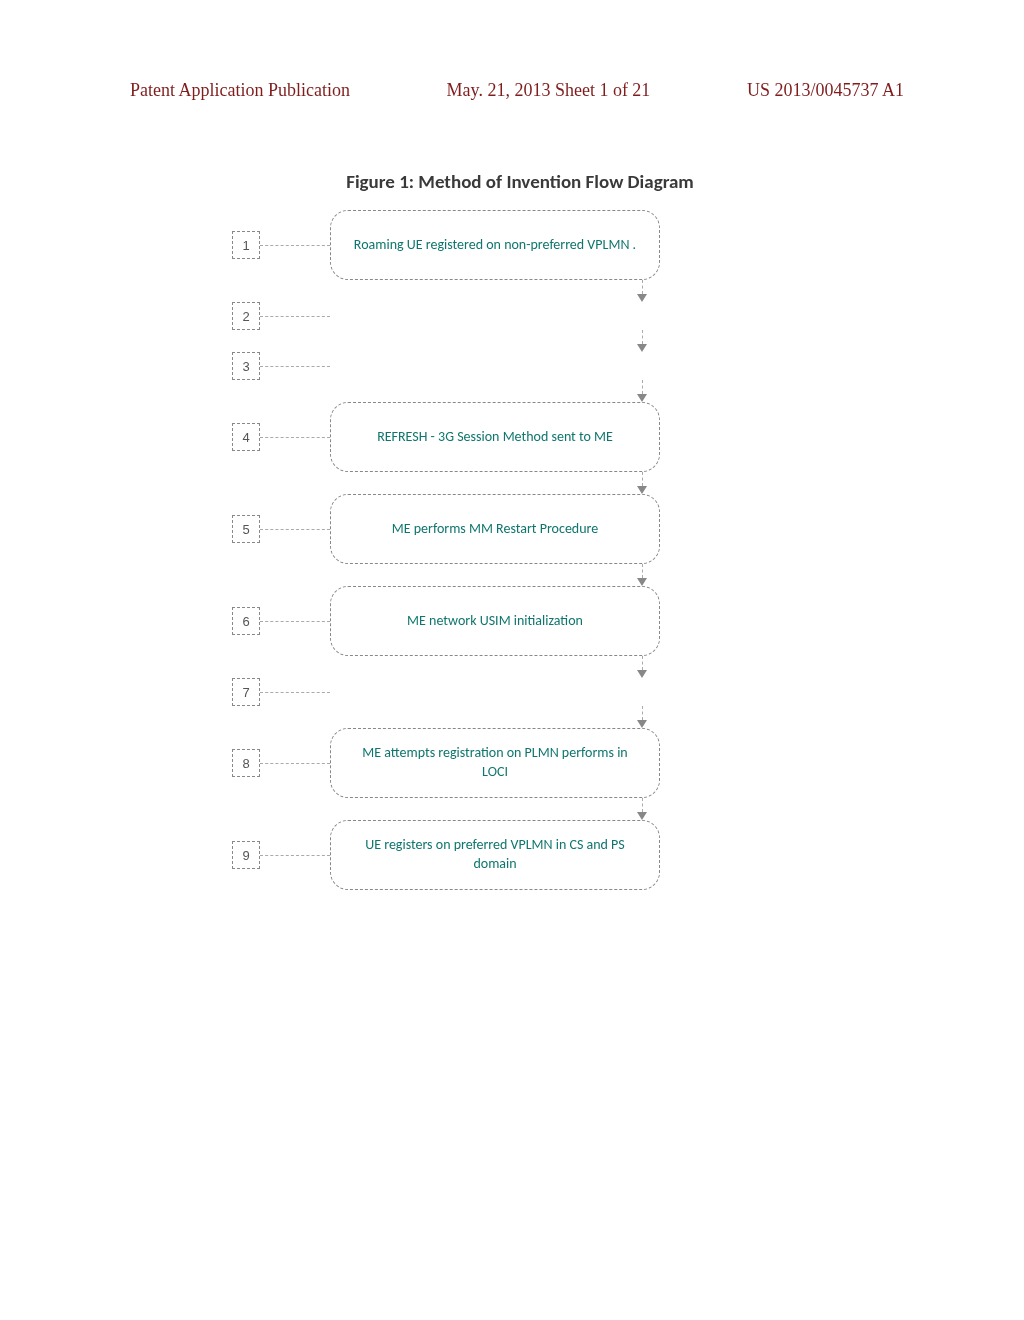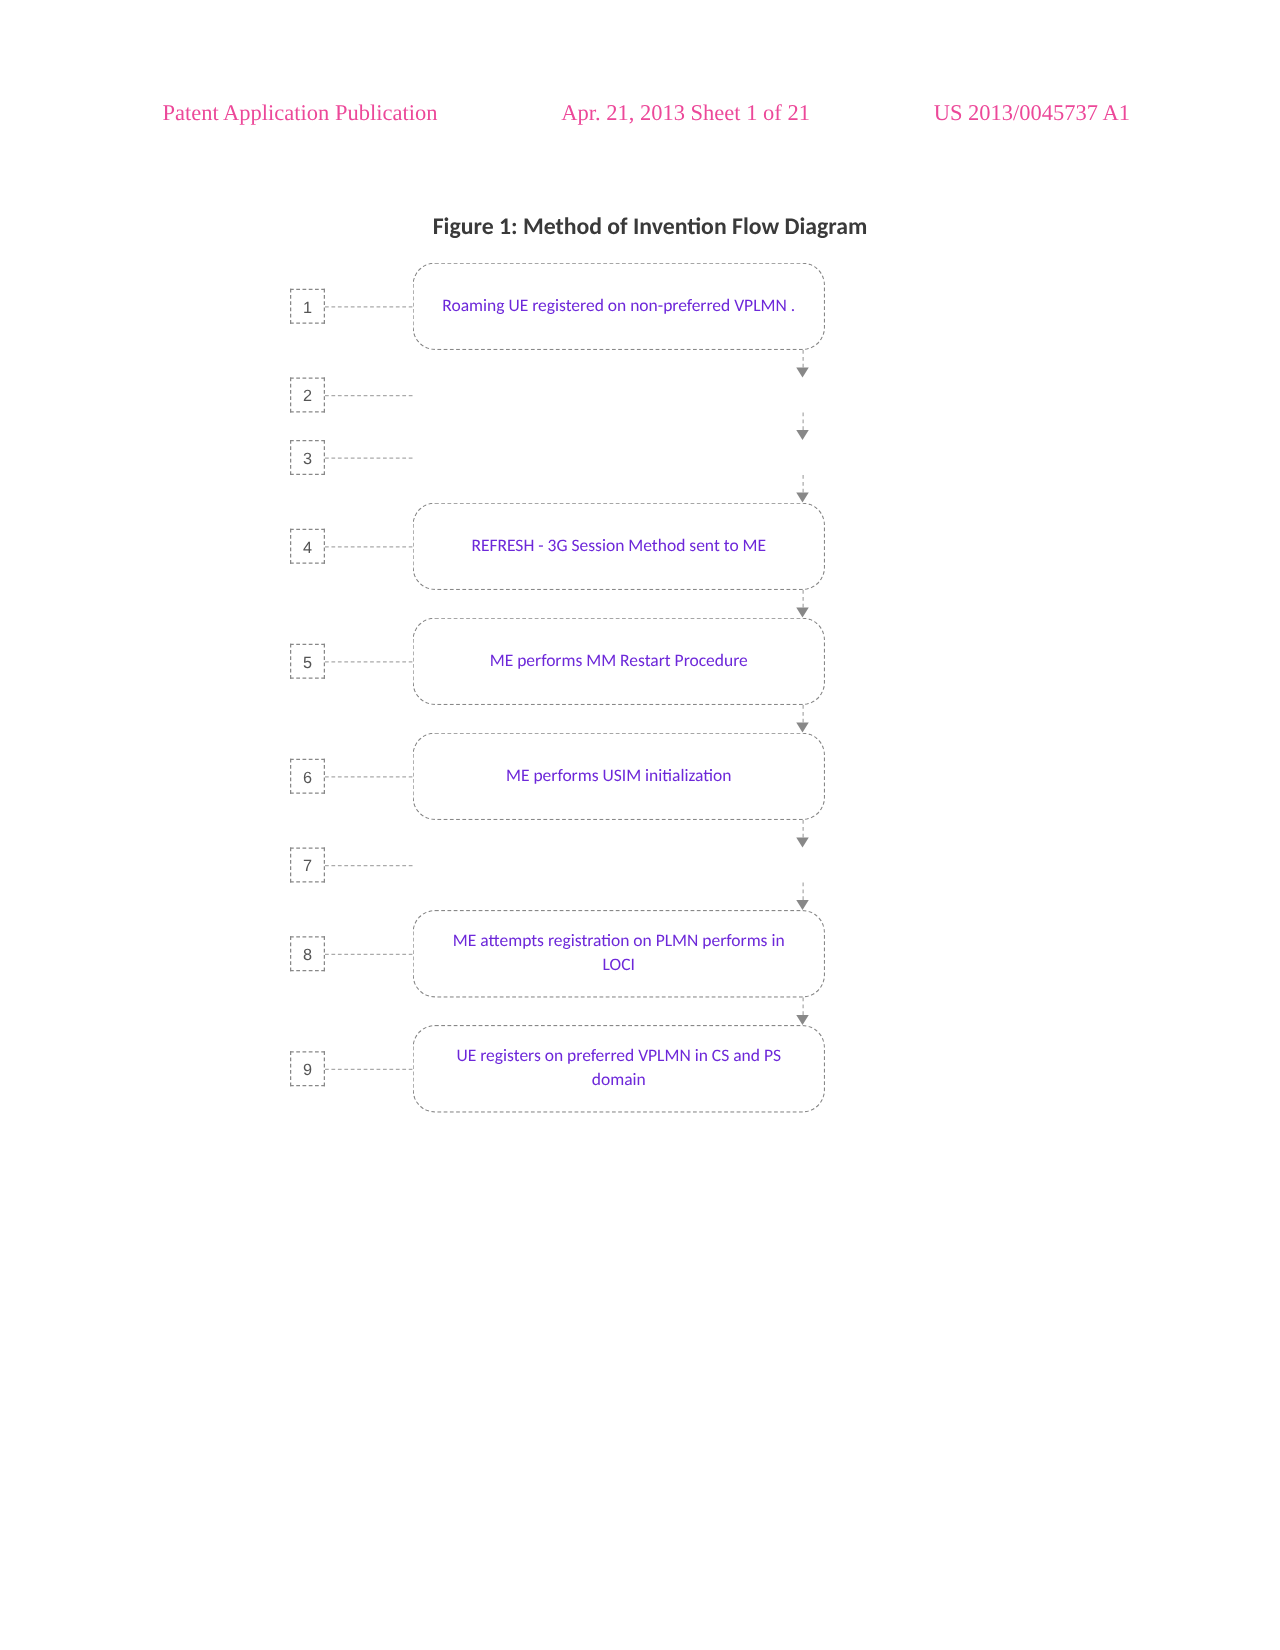--- a/index.html
+++ b/index.html
@@ -12,21 +12,21 @@
   }
   .header {
     position: absolute;
     top: 80px;
     left: 0;
     width: 100%;
     display: flex;
     justify-content: space-between;
     padding: 0 120px 0 130px;
     font-size: 18px;
-    color: #ec4899;
+    color: #7f1d1d;
   }
   .figure-title {
     position: absolute;
     top: 170px;
     width: 100%;
     text-align: center;
     font-family: Calibri, Arial, sans-serif;
     font-weight: bold;
     font-size: 19px;
     color: #3a3a3a;
@@ -71,21 +71,21 @@
     min-height: 70px;
     border: 1px dashed #888;
     border-radius: 18px;
     display: flex;
     align-items: center;
     justify-content: center;
     text-align: center;
     padding: 10px 18px;
     font-family: Calibri, Arial, sans-serif;
     font-size: 14px;
-    color: #6d28d9;
+    color: #0f766e;
     line-height: 1.35;
     background: #fff;
     flex-shrink: 0;
   }
   .arrow-v {
     height: 22px;
     display: flex;
     flex-direction: column;
     align-items: center;
     justify-content: flex-end;
@@ -103,21 +103,21 @@
     border-left: 5px solid transparent;
     border-right: 5px solid transparent;
     border-top: 8px solid #888;
   }
 </style>
 </head>
 <body>
 
 <div class="header">
   <span>Patent Application Publication</span>
-  <span>Apr. 21, 2013  Sheet 1 of 21</span>
+  <span>May. 21, 2013  Sheet 1 of 21</span>
   <span>US 2013/0045737 A1</span>
 </div>
 
 <div class="figure-title">Figure 1: Method of Invention Flow Diagram</div>
 
 <div class="flow-container">
 
   <div class="flow-row">
     <div class="step-num">1</div>
     <div class="connector-h"></div>
@@ -162,21 +162,21 @@
     <div class="step-box">ME performs MM Restart Procedure</div>
   </div>
   <div class="arrow-v">
       <div class="arrow-line"></div>
       <div class="arrow-head"></div>
     </div>
 
   <div class="flow-row">
     <div class="step-num">6</div>
     <div class="connector-h"></div>
-    <div class="step-box">ME performs USIM initialization</div>
+    <div class="step-box">ME network USIM initialization</div>
   </div>
   <div class="arrow-v">
       <div class="arrow-line"></div>
       <div class="arrow-head"></div>
     </div>
 
   <div class="flow-row">
     <div class="step-num">7</div>
     <div class="connector-h"></div>
   </div>

